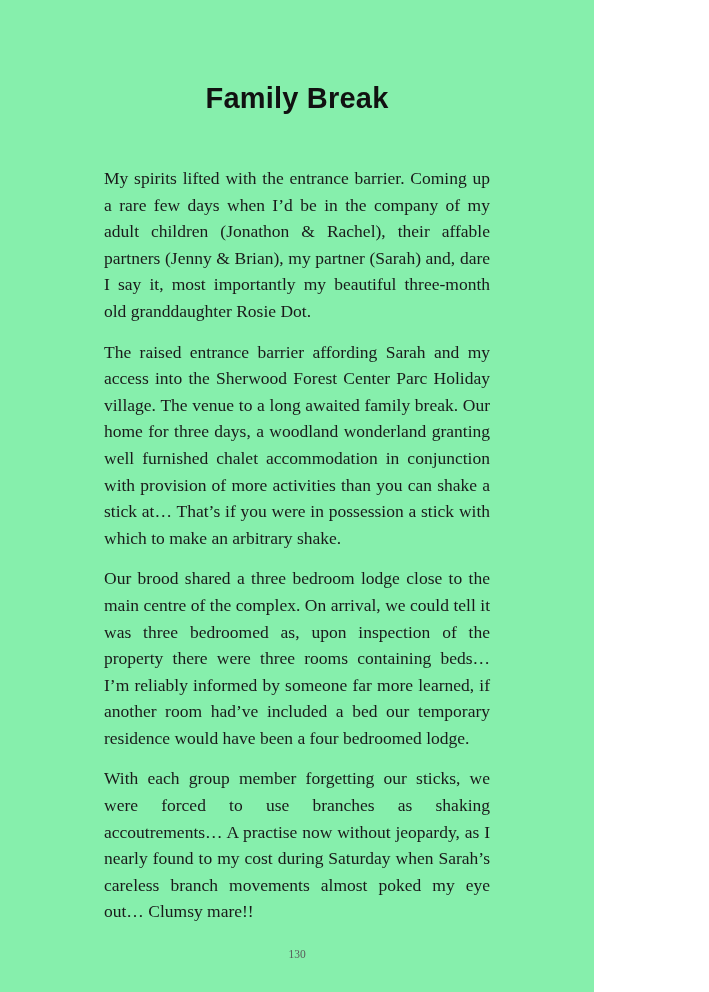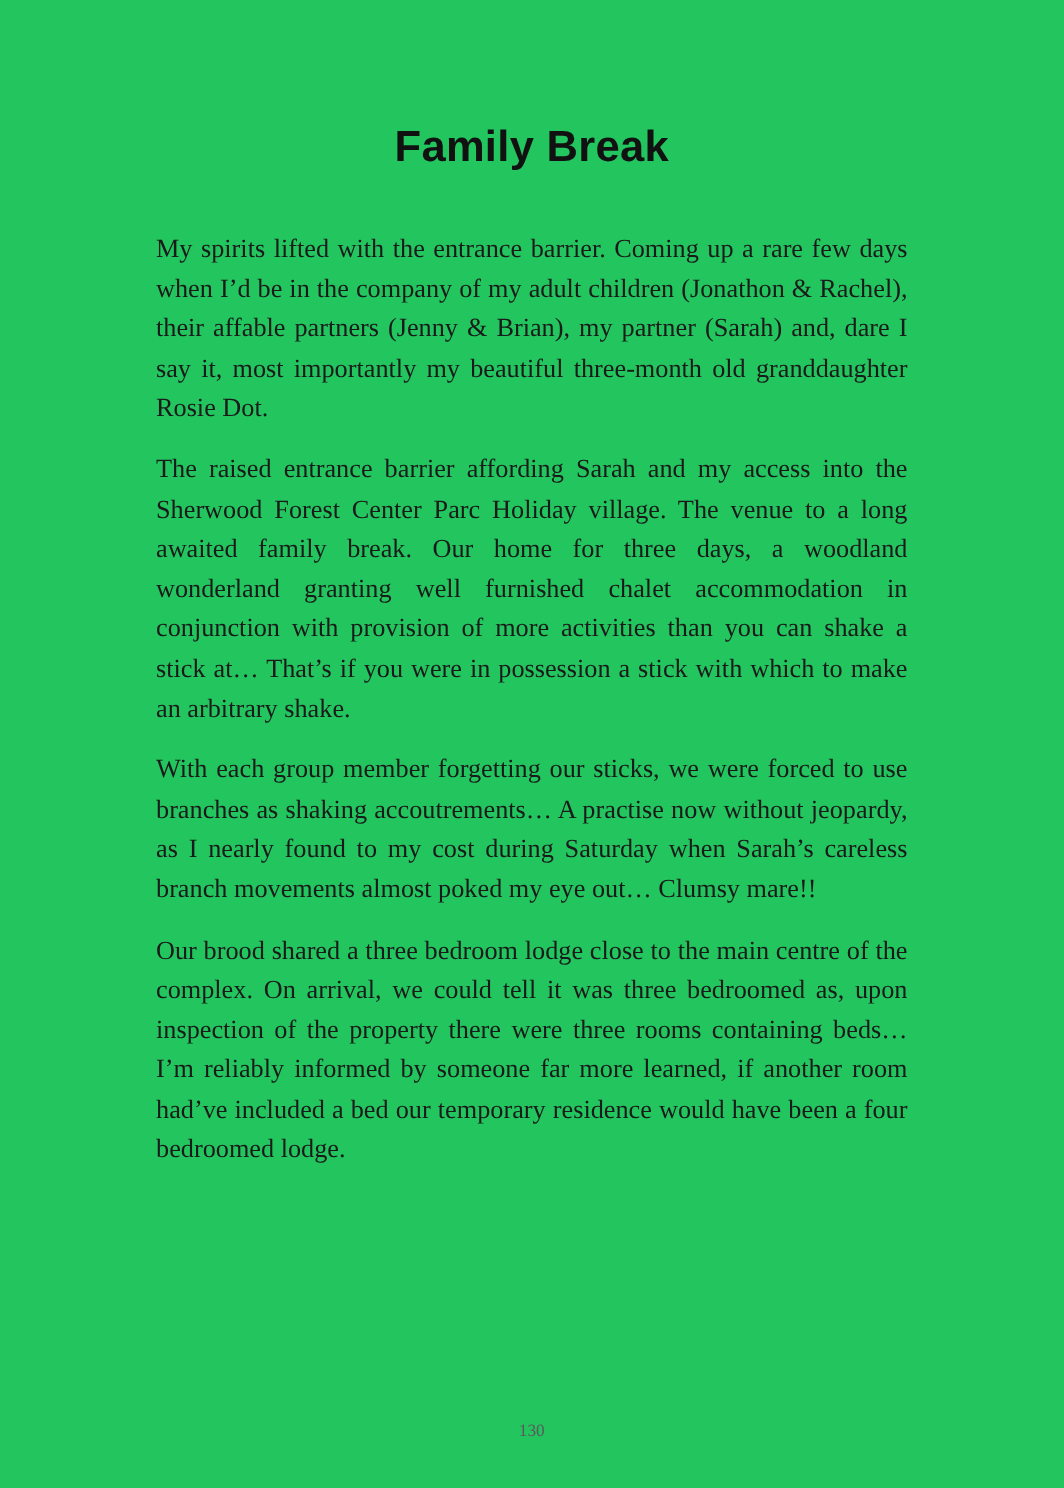--- a/index.html
+++ b/index.html
@@ -2,40 +2,40 @@
 <html><head>
 <meta charset="utf-8">
 <style>
   html, body {
     margin: 0;
     padding: 0;
     background: #ffffff;
   }
   .page {
     position: relative;
-    width: 709px;
+    width: 594px;
     height: 992px;
-    background: #22c55e;
+    background: #86efac;
     overflow: hidden;
     font-family: "Liberation Serif", serif;
     color: #1a1a1a;
     box-sizing: border-box;
   }
   .title {
     margin: 0;
     padding-top: 82px;
     text-align: center;
     font-family: "Liberation Sans", sans-serif;
     font-weight: 700;
     font-size: 29px;
     letter-spacing: 0.2px;
     color: #111111;
   }
   .content {
-    margin: 37px 104px 0 104px;
+    margin: 50px 104px 0 104px;
     text-align: justify;
     font-size: 17.5px;
     line-height: 26.6px;
   }
   .content p {
     margin: 0 0 14px 0;
   }
   .page-number {
     position: absolute;
     bottom: 32px;
@@ -48,17 +48,17 @@
   }
 </style>
 </head>
 <body>
 
 <div class="page">
   <h1 class="title">Family Break</h1>
   <div class="content">
     <p>My spirits lifted with the entrance barrier. Coming up a rare few days when I’d be in the company of my adult children (Jonathon &amp; Rachel), their affable partners (Jenny &amp; Brian), my partner (Sarah) and, dare I say it, most importantly my beautiful three-month old granddaughter Rosie Dot.</p>
     <p>The raised entrance barrier affording Sarah and my access into the Sherwood Forest Center Parc Holiday village. The venue to a long awaited family break. Our home for three days, a woodland wonderland granting well furnished chalet accommodation in conjunction with provision of more activities than you can shake a stick at… That’s if you were in possession a stick with which to make an arbitrary shake.</p>
+    <p>Our brood shared a three bedroom lodge close to the main centre of the complex. On arrival, we could tell it was three bedroomed as, upon inspection of the property there were three rooms containing beds… I’m reliably informed by someone far more learned, if another room had’ve included a bed our temporary residence would have been a four bedroomed lodge.</p>
     <p>With each group member forgetting our sticks, we were forced to use branches as shaking accoutrements… A practise now without jeopardy, as I nearly found to my cost during Saturday when Sarah’s careless branch movements almost poked my eye out… Clumsy mare!!</p>
-    <p>Our brood shared a three bedroom lodge close to the main centre of the complex. On arrival, we could tell it was three bedroomed as, upon inspection of the property there were three rooms containing beds… I’m reliably informed by someone far more learned, if another room had’ve included a bed our temporary residence would have been a four bedroomed lodge.</p>
   </div>
   <div class="page-number">130</div>
 </div>
 
 </body></html>

